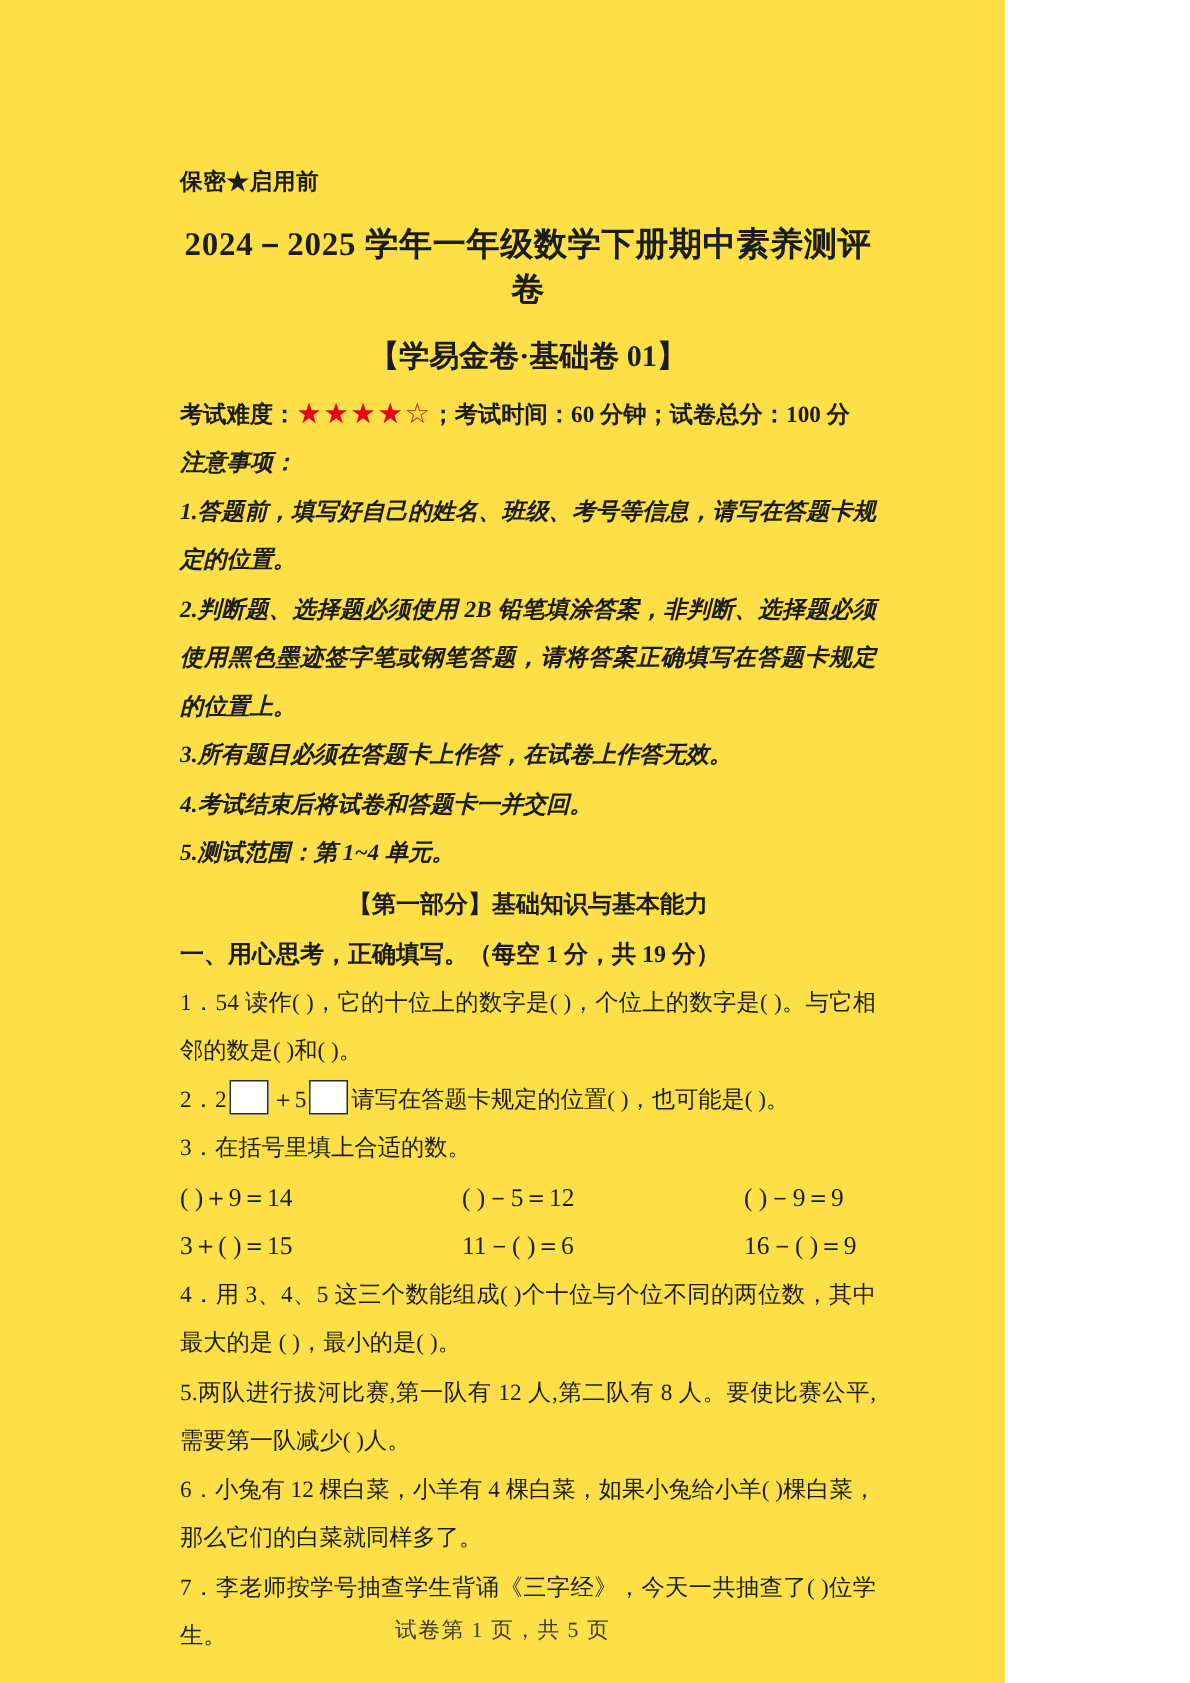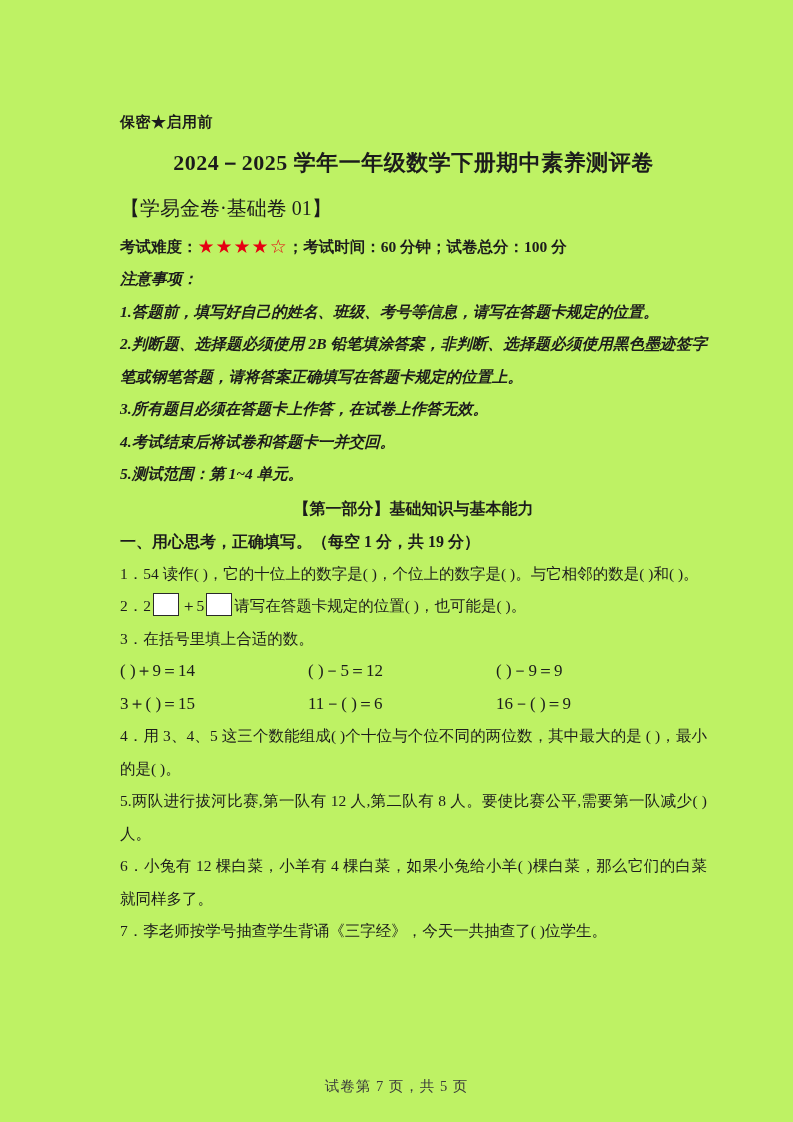--- a/index.html
+++ b/index.html
@@ -3,44 +3,45 @@
 <meta charset="utf-8">
 <style>
   * { margin: 0; padding: 0; box-sizing: border-box; }
   html, body { background: #ffffff; }
   body {
     font-family: "Liberation Serif", "DejaVu Serif", serif;
     color: #1c1c1c;
   }
   .page {
     position: relative;
-    width: 793px;
+    width: 670px;
     height: 1122px;
-    background: #bef264;
+    background: #fde047;
     overflow: hidden;
     padding: 112px 86px 0 120px;
   }
   .security {
     font-size: 15px;
     font-weight: bold;
     line-height: 20px;
     letter-spacing: 0.5px;
   }
   .title {
     margin-top: 16px;
     font-size: 22px;
     font-weight: bold;
     text-align: center;
     line-height: 30px;
     letter-spacing: 0.5px;
   }
   .subtitle {
     margin-top: 15px;
     font-size: 20px;
-    font-weight: normal;
+    font-weight: bold;
+    text-align: center;
     line-height: 30px;
   }
   .meta {
     margin-top: 7px;
     font-size: 15.5px;
     font-weight: bold;
     line-height: 32px;
   }
   .stars {
     color: var(--star-red, #e60012);
@@ -139,15 +140,15 @@
     <span class="eq">3＋(        )＝15</span>
     <span class="eq">11－(        )＝6</span>
     <span class="eq">16－(        )＝9</span>
   </div>
 
   <p class="question">4．用 3、4、5 这三个数能组成(        )个十位与个位不同的两位数，其中最大的是 (        )，最小的是(        )。</p>
   <p class="question">5.两队进行拔河比赛,第一队有 12 人,第二队有 8 人。要使比赛公平,需要第一队减少(        )人。</p>
   <p class="question">6．小兔有 12 棵白菜，小羊有 4 棵白菜，如果小兔给小羊(        )棵白菜，那么它们的白菜就同样多了。</p>
   <p class="question">7．李老师按学号抽查学生背诵《三字经》，今天一共抽查了(        )位学生。</p>
 
-  <div class="footer">试卷第 7 页，共 5 页</div>
+  <div class="footer">试卷第 1 页，共 5 页</div>
 
 </div>
 
 </body></html>

